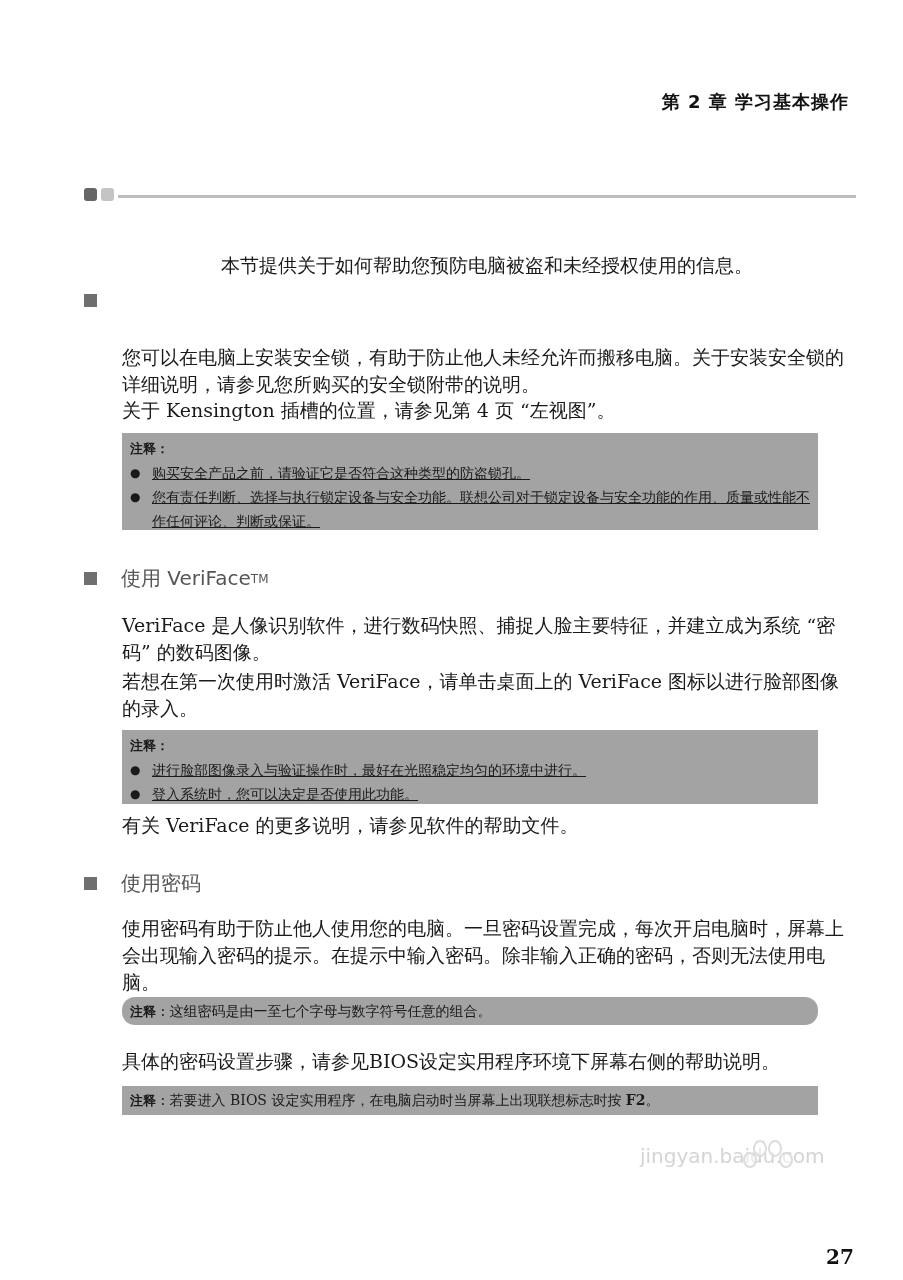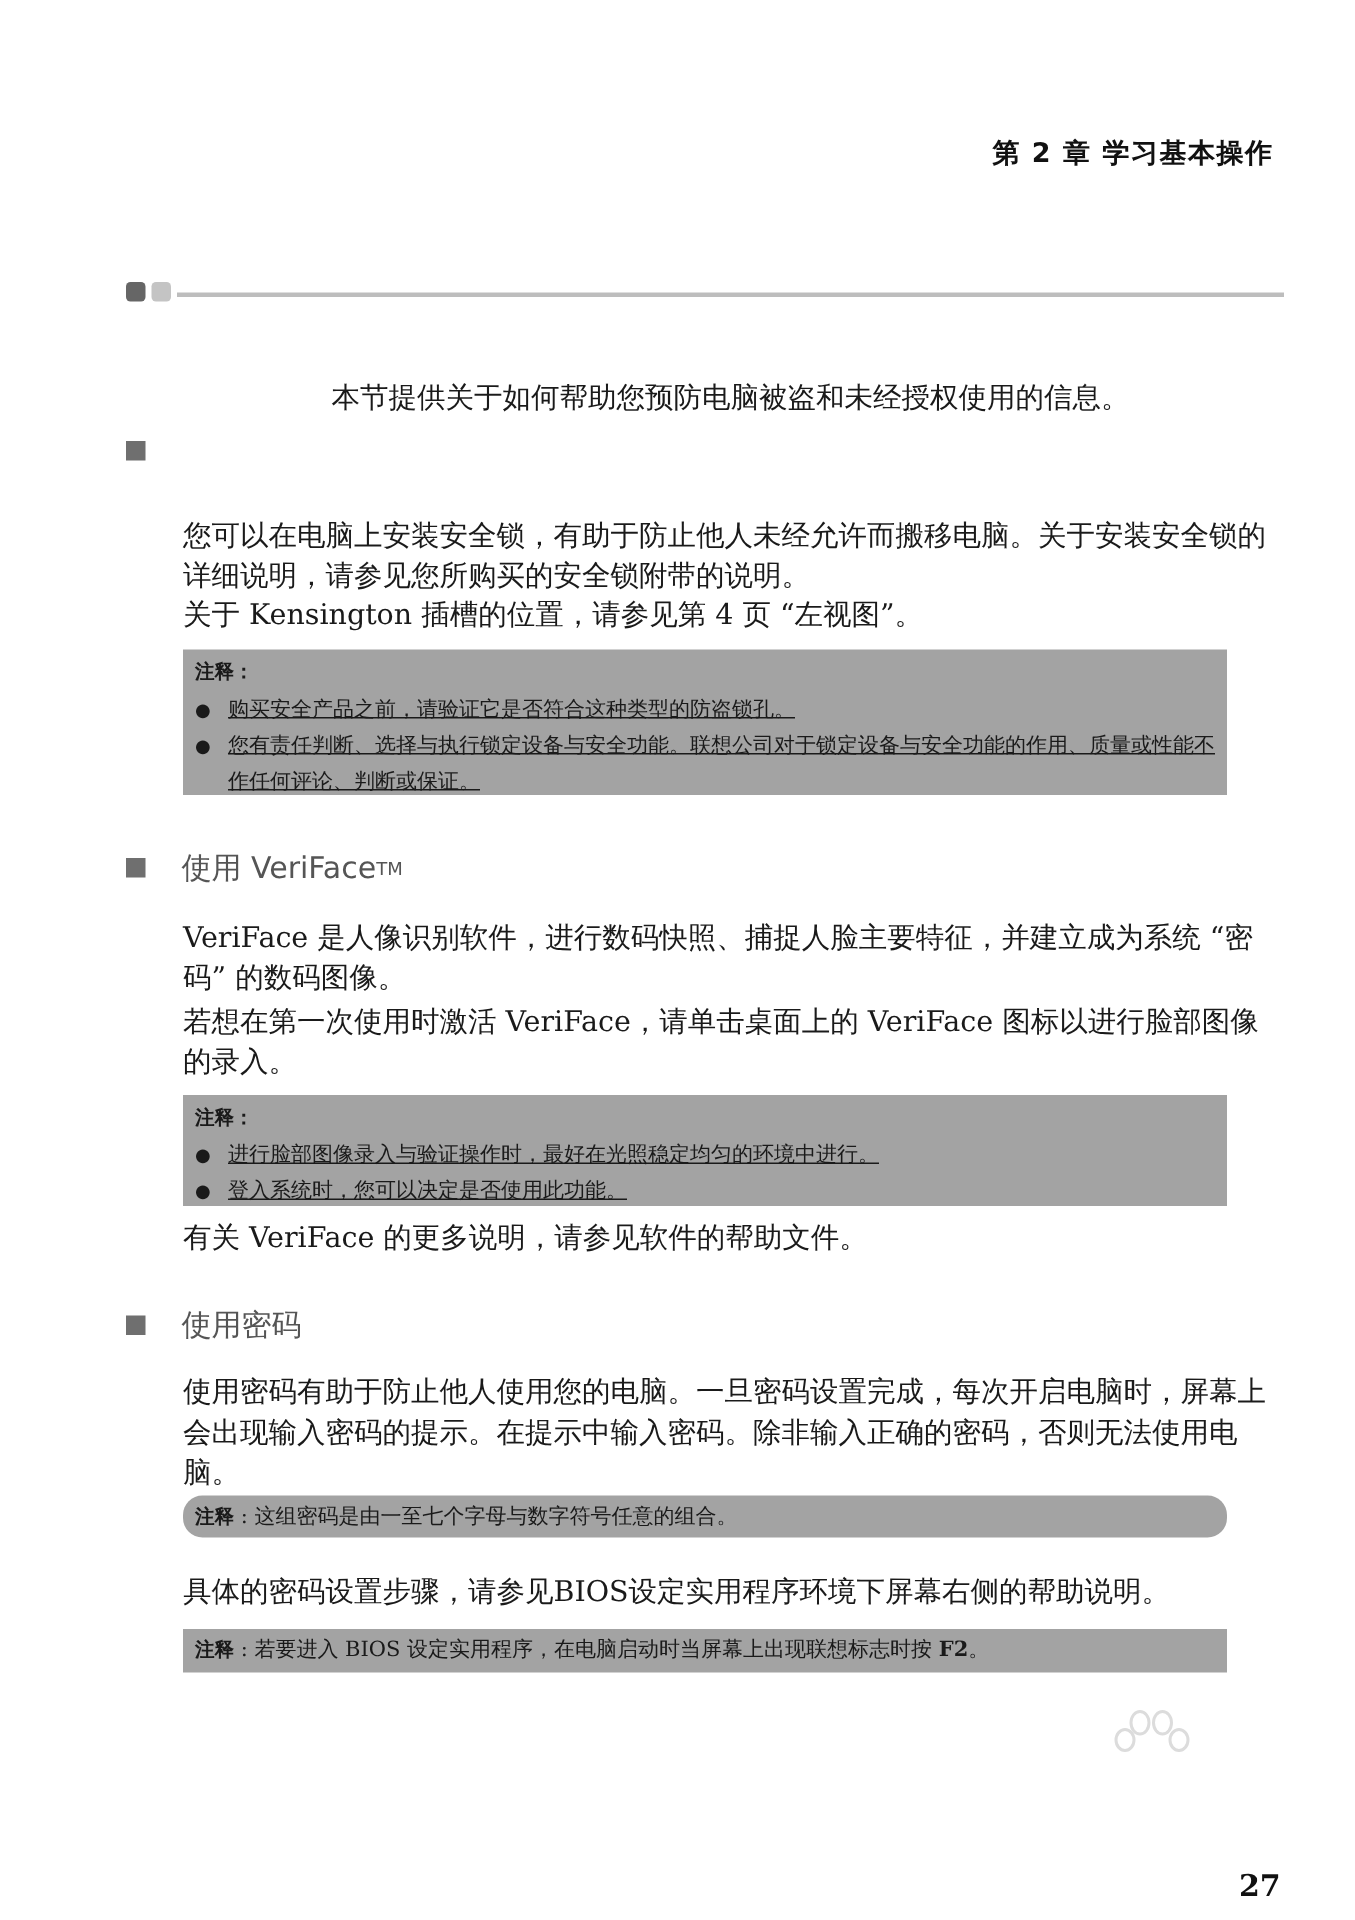--- a/index.html
+++ b/index.html
@@ -110,15 +110,16 @@
   <span>: 若要进入 BIOS 设定实用程序，在电脑启动时当屏幕上出现联想标志时按 </span><b>F2</b><span>。</span>
 </div>
 
 <div class="abs wm">
   <div class="paw">
     <span style="left:18px; top:0; width:10px; height:13px;"></span>
     <span style="left:33px; top:0; width:10px; height:13px;"></span>
     <span style="left:8px; top:12px; width:10px; height:12px;"></span>
     <span style="left:44px; top:12px; width:10px; height:12px;"></span>
   </div>
+  <div class="url">jingyan.baidu.com</div>
 </div>
 
 <div class="abs pagenum">27</div>
 
 </body></html>

